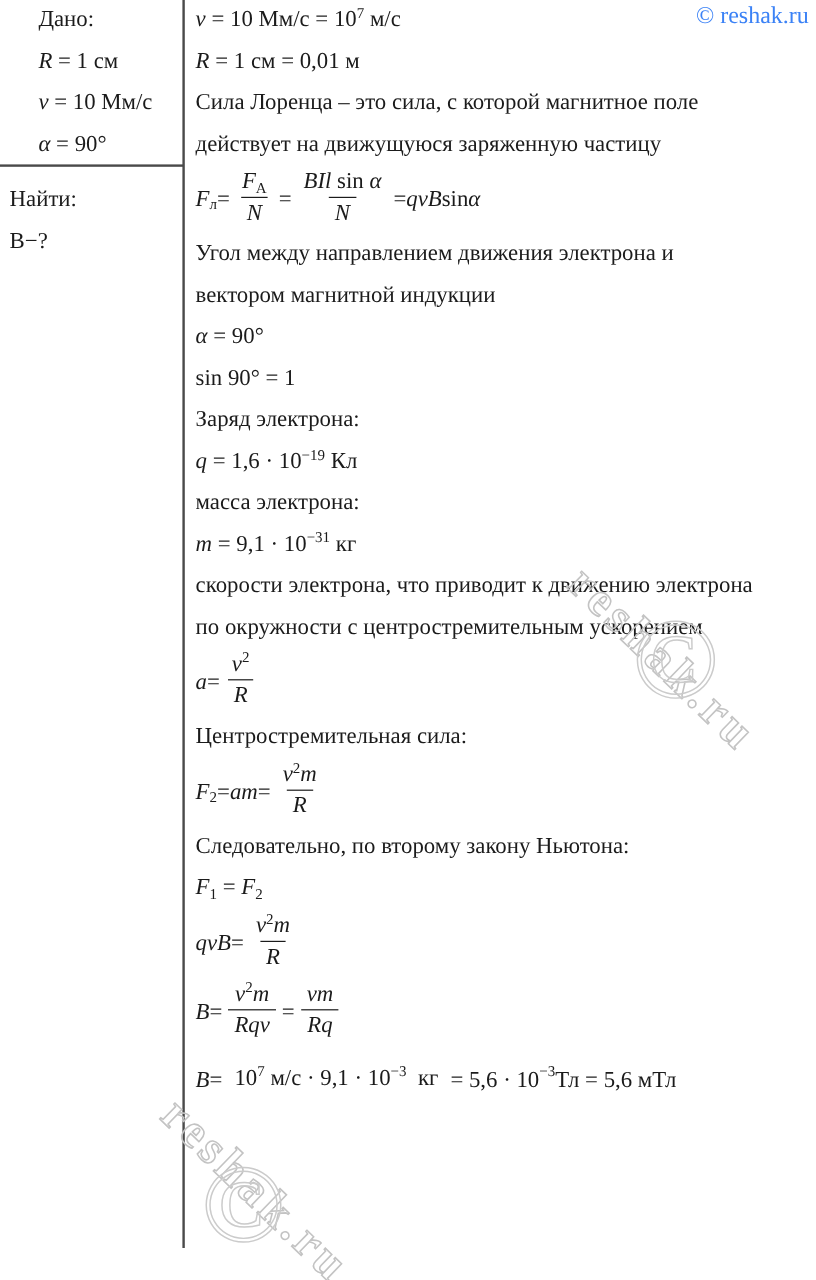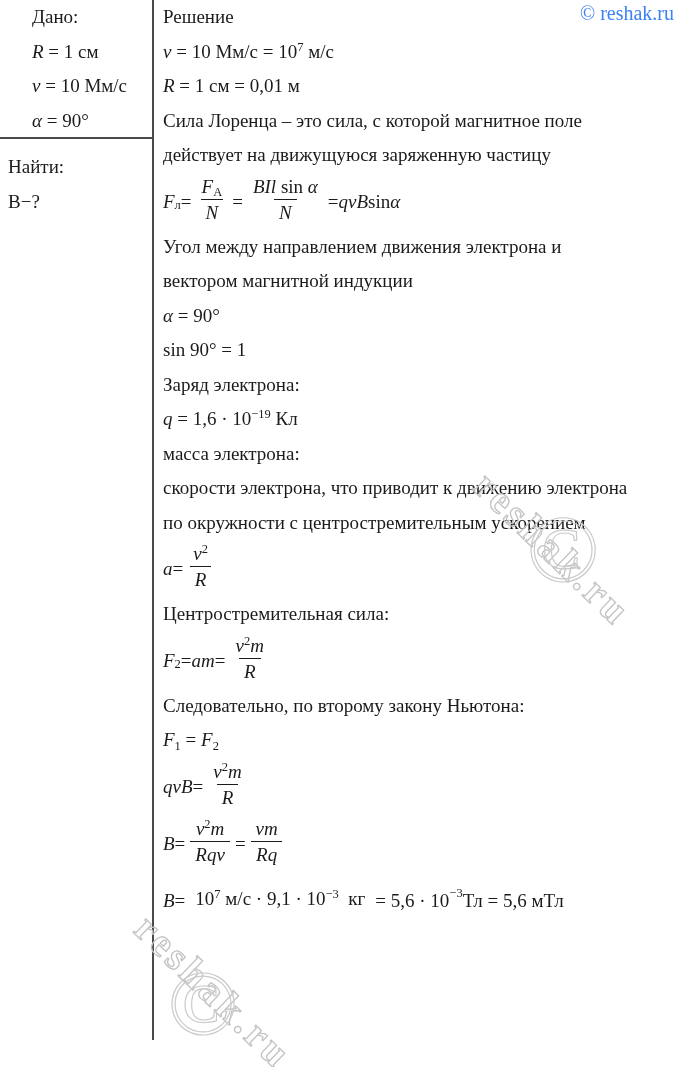--- a/index.html
+++ b/index.html
@@ -100,39 +100,39 @@
     <div class="find-lines">
         <div class="line">Найти:</div>
         <div class="line">B−?</div>
       </div>
   </div>
 
   <div class="v-divider"></div>
 
   <div class="solution-col">
     <div>
-        <div class="line">Решение</div>
         <div class="line"><span class="it">v</span> = 10 Мм/с = 10<sup class="seg">7</sup> м/с</div>
         <div class="line"><span class="it">R</span> = 1 см = 0,01 м</div>
         <div class="line">Сила Лоренца – это сила, с которой магнитное поле</div>
         <div class="line">действует на движущуюся заряженную частицу</div>
         <div class="line tall"><span class="it">F</span><sub class="seg">л</sub> = <span class="frac">
             <span class="num"><span class="it">F</span><sub class="seg">А</sub></span>
             <span class="den"><span class="it">N</span></span>
           </span> = <span class="frac">
             <span class="num"><span class="it">BIl</span> sin <span class="it">α</span></span>
             <span class="den"><span class="it">N</span></span>
           </span> = <span class="it">qvB</span> sin <span class="it">α</span></div>
         <div class="line">Угол между направлением движения электрона и</div>
         <div class="line">вектором магнитной индукции</div>
         <div class="line"><span class="it">α</span> = 90°</div>
         <div class="line">sin 90° = 1</div>
         <div class="line">Заряд электрона:</div>
         <div class="line"><span class="it">q</span> = 1,6 · 10<sup class="seg">−19</sup> Кл</div>
         <div class="line">масса электрона:</div>
+        <div class="line"><span class="it">m</span> = 9,1 · 10<sup class="seg">−31</sup> кг</div>
         <div class="line">скорости электрона, что приводит к движению электрона</div>
         <div class="line">по окружности с центростремительным ускорением</div>
         <div class="line tall"><span class="it">a</span> = <span class="frac">
             <span class="num"><span class="it">v</span><sup class="seg">2</sup></span>
             <span class="den"><span class="it">R</span></span>
           </span></div>
         <div class="line">Центростремительная сила:</div>
         <div class="line tall"><span class="it">F</span><sub class="seg">2</sub> = <span class="it">am</span> = <span class="frac">
             <span class="num"><span class="it">v</span><sup class="seg">2</sup><span class="it">m</span></span>
             <span class="den"><span class="it">R</span></span>

